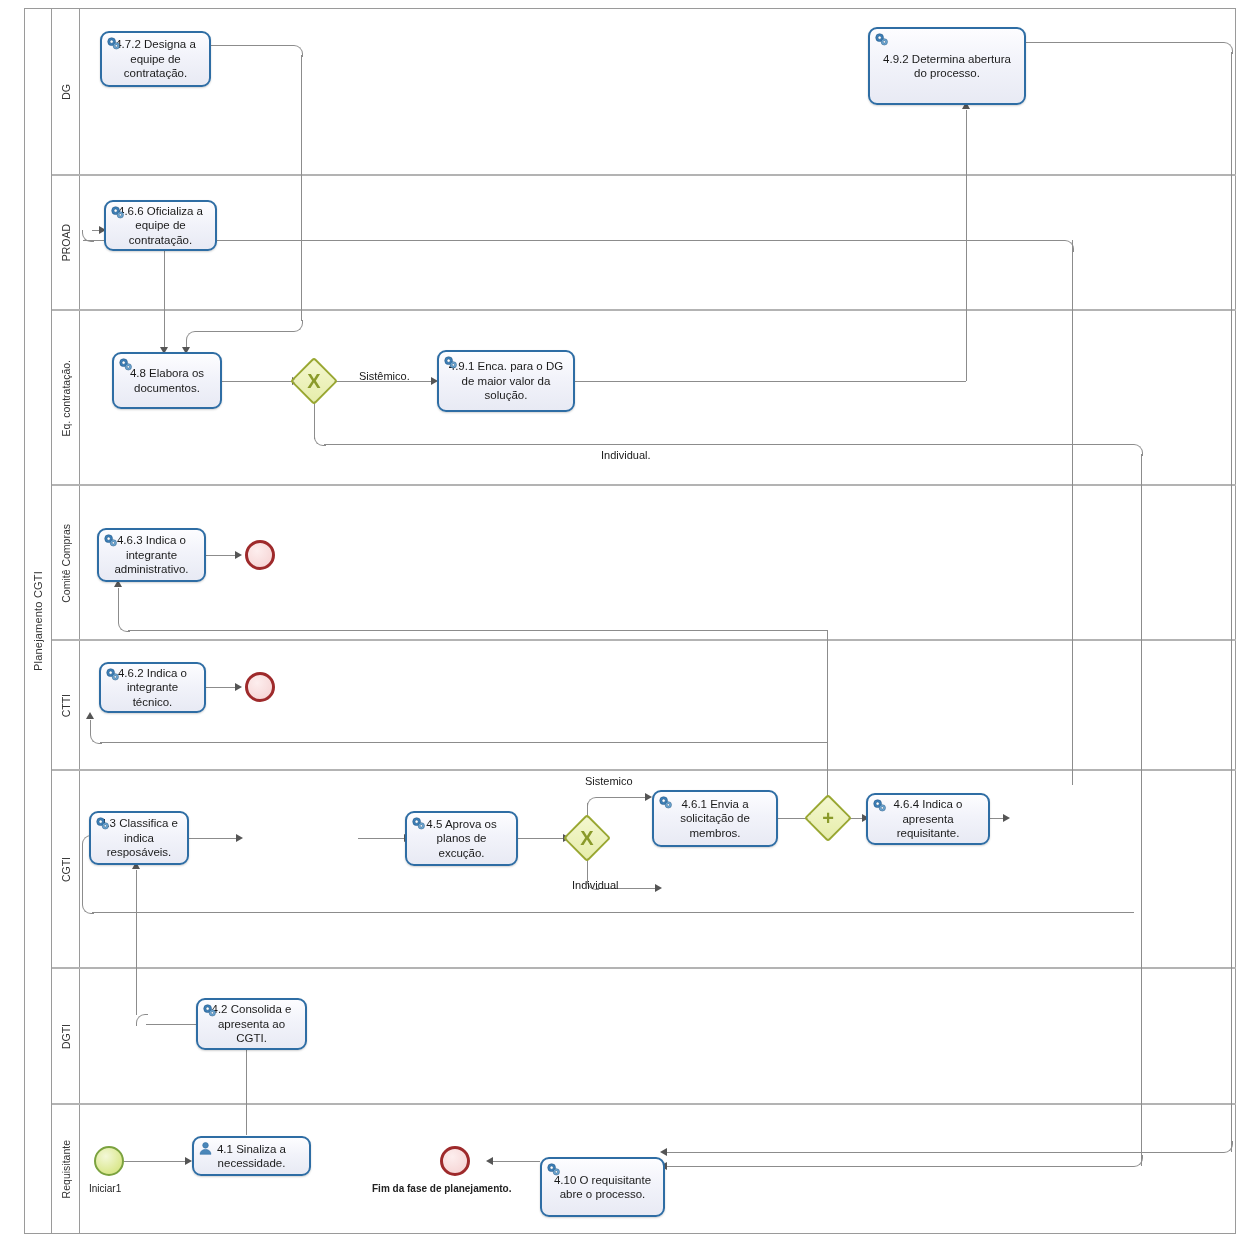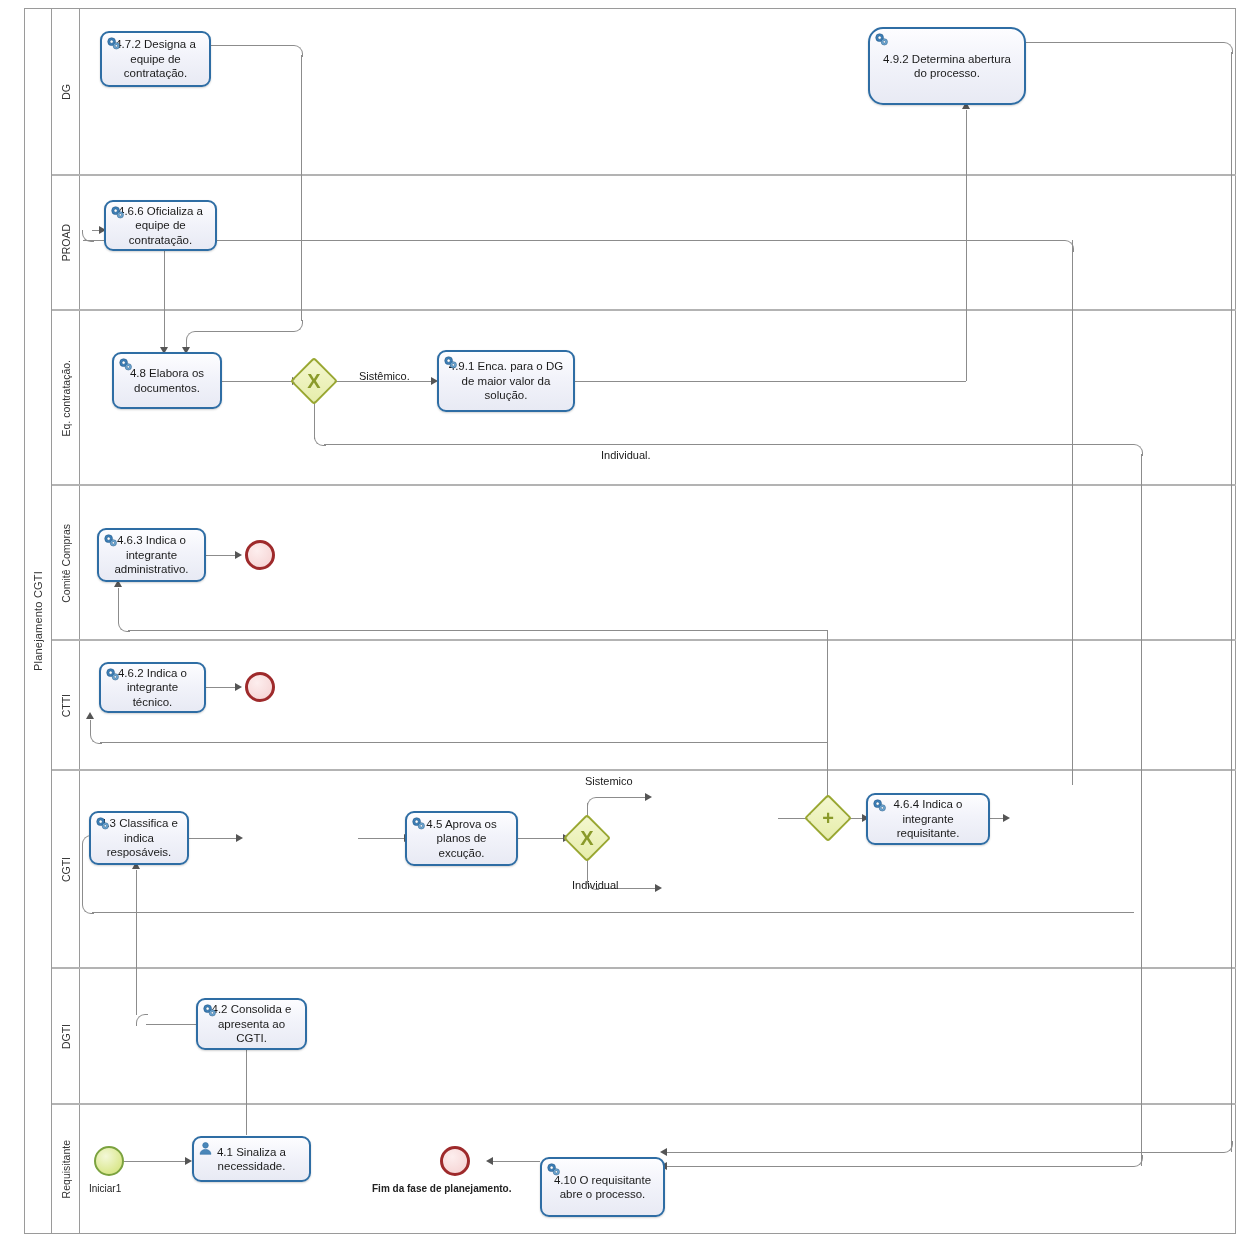--- a/index.html
+++ b/index.html
@@ -287,21 +287,21 @@
       <g fill="#2E6DA4" stroke="#1b4f7a" stroke-width="0.5">
         <circle cx="6" cy="6" r="4.2" fill="#3d7fb8"></circle>
           <circle cx="6" cy="6" r="1.7" fill="#fff"></circle>
         <circle cx="11" cy="10.5" r="3.4" fill="#6fa8d4"></circle>
           <circle cx="11" cy="10.5" r="1.3" fill="#fff"></circle>
       </g>
     </svg>
     <div class="tlabel">4.7.2 Designa a equipe de contratação.</div>
   </div>
 
-  <div class="task" style="left:868px;top:27px;width:158px;height:78px;border-radius:15px;">
+  <div class="task" style="left:868px;top:27px;width:158px;height:78px;">
     <svg class="tico" viewBox="0 0 16 16">
       <g fill="#2E6DA4" stroke="#1b4f7a" stroke-width="0.5">
         <circle cx="6" cy="6" r="4.2" fill="#3d7fb8"></circle>
           <circle cx="6" cy="6" r="1.7" fill="#fff"></circle>
         <circle cx="11" cy="10.5" r="3.4" fill="#6fa8d4"></circle>
           <circle cx="11" cy="10.5" r="1.3" fill="#fff"></circle>
       </g>
     </svg>
     <div class="tlabel">4.9.2 Determina abertura do processo.</div>
   </div>
@@ -392,54 +392,65 @@
         <circle cx="11" cy="10.5" r="3.4" fill="#6fa8d4"></circle>
           <circle cx="11" cy="10.5" r="1.3" fill="#fff"></circle>
       </g>
     </svg>
     <div class="tlabel">4.5 Aprova os planos de excução.</div>
   </div>
 
   <div class="gw" style="left:570px;top:821px;"></div>
   <div class="gw-mark" style="left:570px;top:821px;">X</div>
 
+  <div class="task" style="left:652px;top:790px;width:126px;height:57px;">
+    <svg class="tico" viewBox="0 0 16 16">
+      <g fill="#2E6DA4" stroke="#1b4f7a" stroke-width="0.5">
+        <circle cx="6" cy="6" r="4.2" fill="#3d7fb8"></circle>
+          <circle cx="6" cy="6" r="1.7" fill="#fff"></circle>
+        <circle cx="11" cy="10.5" r="3.4" fill="#6fa8d4"></circle>
+          <circle cx="11" cy="10.5" r="1.3" fill="#fff"></circle>
+      </g>
+    </svg>
+    <div class="tlabel">4.6.1 Envia a solicitação de membros.</div>
+  </div>
 
 
   <div class="gw" style="left:811px;top:801px;"></div>
   <div class="gw-mark" style="left:811px;top:801px;transform:rotate(0deg);">+</div>
 
   <div class="task" style="left:866px;top:793px;width:124px;height:52px;">
     <svg class="tico" viewBox="0 0 16 16">
       <g fill="#2E6DA4" stroke="#1b4f7a" stroke-width="0.5">
         <circle cx="6" cy="6" r="4.2" fill="#3d7fb8"></circle>
           <circle cx="6" cy="6" r="1.7" fill="#fff"></circle>
         <circle cx="11" cy="10.5" r="3.4" fill="#6fa8d4"></circle>
           <circle cx="11" cy="10.5" r="1.3" fill="#fff"></circle>
       </g>
     </svg>
-    <div class="tlabel">4.6.4 Indica o integrante requisitante.</div>
+    <div class="tlabel">4.6.4 Indica o apresenta requisitante.</div>
   </div>
 
 
   <div class="task" style="left:196px;top:998px;width:111px;height:52px;">
     <svg class="tico" viewBox="0 0 16 16">
       <g fill="#2E6DA4" stroke="#1b4f7a" stroke-width="0.5">
         <circle cx="6" cy="6" r="4.2" fill="#3d7fb8"></circle>
           <circle cx="6" cy="6" r="1.7" fill="#fff"></circle>
         <circle cx="11" cy="10.5" r="3.4" fill="#6fa8d4"></circle>
           <circle cx="11" cy="10.5" r="1.3" fill="#fff"></circle>
       </g>
     </svg>
     <div class="tlabel">4.2 Consolida e apresenta ao CGTI.</div>
   </div>
 
   <div class="event ev-start" style="left:94px;top:1146px;"></div>
   <div class="ev-caption" style="left:89px;top:1183px;">Iniciar1</div>
 
-  <div class="task" style="left:192px;top:1136px;width:119px;height:46px;">
+  <div class="task" style="left:192px;top:1136px;width:119px;height:40px;">
     <svg class="tico" viewBox="0 0 16 16">
       <g fill="#4a86b8" stroke="#2E6DA4" stroke-width="0.6">
         <circle cx="8" cy="4.6" r="3"></circle>
         <path d="M2.2 14.2c0-3.4 2.6-5.2 5.8-5.2s5.8 1.8 5.8 5.2z"></path>
       </g>
     </svg>
     <div class="tlabel">4.1 Sinaliza a necessidade.</div>
   </div>
 
   <div class="event ev-end" style="left:440px;top:1146px;"></div>

